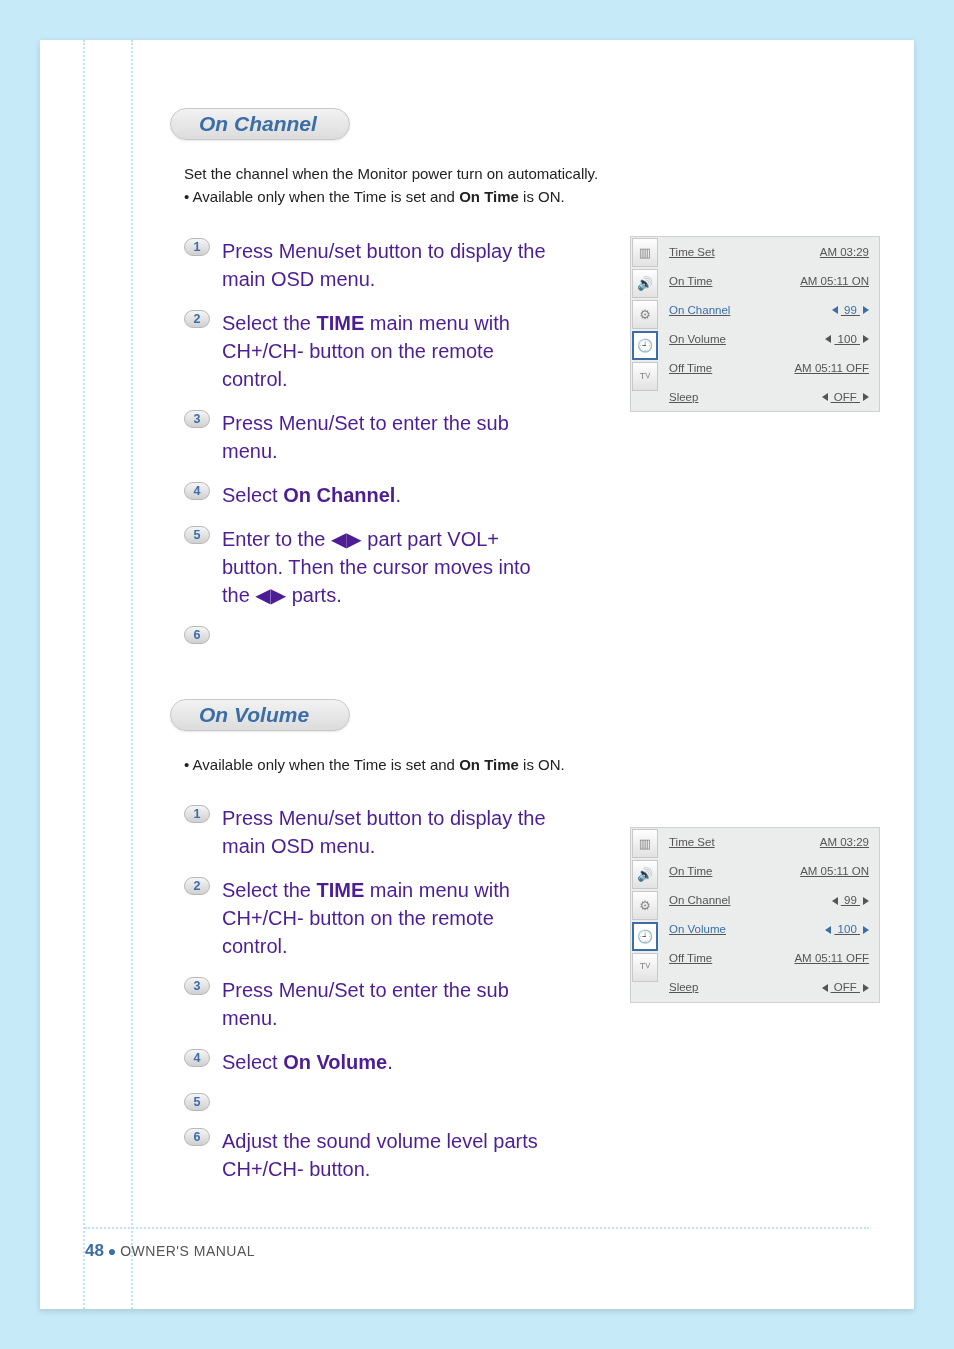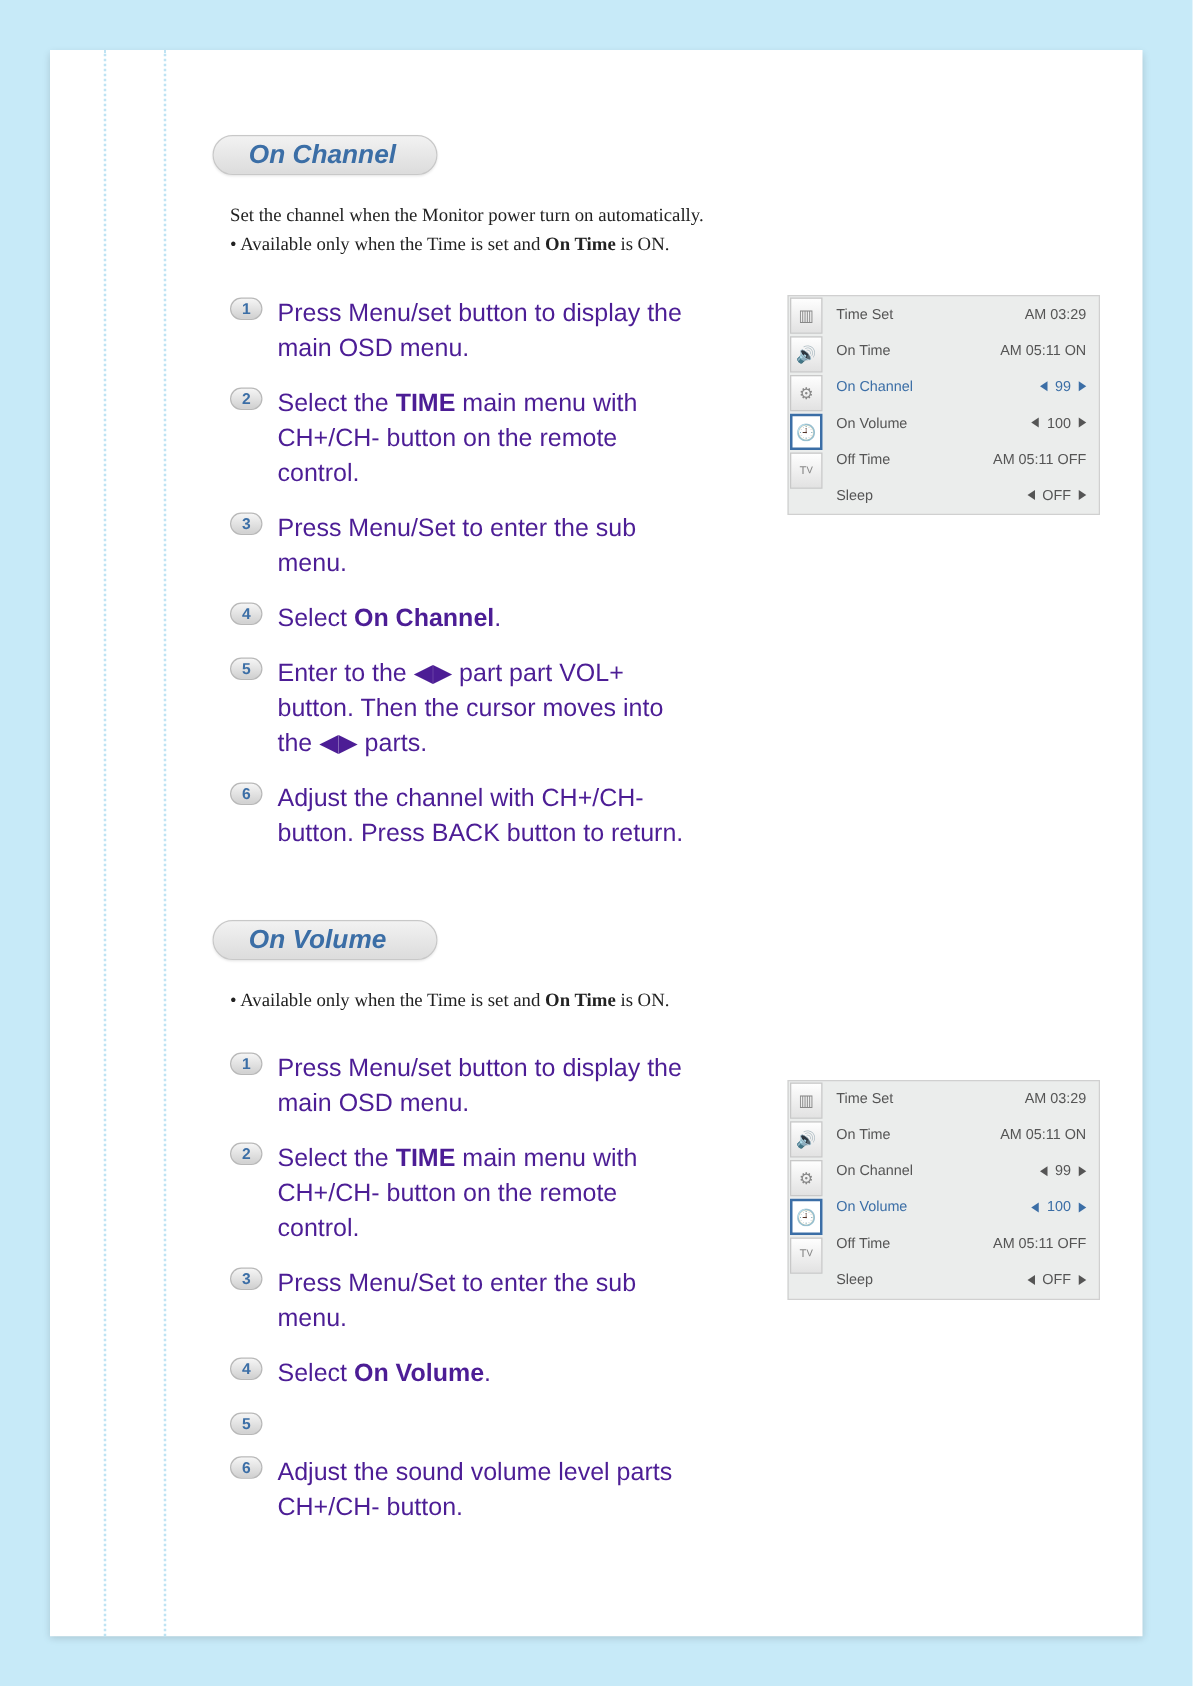--- a/index.html
+++ b/index.html
@@ -49,21 +49,20 @@
     box-shadow: 0 1px 2px rgba(0,0,0,0.1);
     margin-bottom: 22px;
     min-width: 180px;
   }
   .intro {
     font-size: 15px;
     color: #222;
     line-height: 1.55;
     margin-left: 14px;
     margin-bottom: 28px;
-    font-family: Liberation Serif, serif;
   }
   .steps { margin-left: 14px; width: 380px; }
   .step {
     display: flex;
     align-items: flex-start;
     margin-bottom: 16px;
   }
   .step-num {
     flex: 0 0 auto;
     width: 26px;
@@ -107,21 +106,21 @@
     border: 1px solid #c8c8c8;
     margin: 1px;
     background: linear-gradient(#fefefe, #e2e2e2);
     display: flex;
     align-items: center;
     justify-content: center;
     font-size: 13px;
     color: #888;
   }
   .osd-icons .ic.sel { border: 2px solid #3b6ea6; background: #fff; }
-  .osd-rows { flex: 1; padding: 0 10px; }
+  .osd-rows { flex: 1; padding: 0 10px; text-decoration: underline; }
   .osd-row {
     display: flex;
     justify-content: space-between;
     align-items: center;
     height: 29px;
   }
   .osd-row.hl { color: #3b6ea6; }
   .osd-row .val { white-space: nowrap; }
   .tri {
     display: inline-block;
@@ -188,21 +187,20 @@
           <div class="step">
             <div class="step-num">4</div>
             <div class="step-text"><span>Select </span><b>On Channel</b><span>.</span></div>
           </div>
           <div class="step">
             <div class="step-num">5</div>
             <div class="step-text">Enter to the ◀▶ part part VOL+  button. Then the cursor moves into the ◀▶ parts.</div>
           </div>
           <div class="step">
             <div class="step-num">6</div>
-            <div class="step-text">Adjust the channel with CH+/CH- button. Press BACK button to return.</div>
           </div>
         </div>
 
       <div class="osd osd-1">
         <div class="osd-body">
           <div class="osd-icons">
               <div class="ic">▥</div>
               <div class="ic">🔊</div>
               <div class="ic">⚙</div>
               <div class="ic sel">🕘</div>
@@ -309,13 +307,18 @@
                 <span>Sleep</span>
                 <span class="val"><span class="tri tri-l"></span><span> OFF </span><span class="tri tri-r"></span></span>
               </div>
             </div>
         </div>
       </div>
     </div>
 
   </div>
 
+  <div class="footer">
+    <span class="pg">48</span>
+    <span class="dot"> ● </span>
+    <span class="lbl">OWNER'S MANUAL</span>
+  </div>
 </div>
 
 </body></html>

